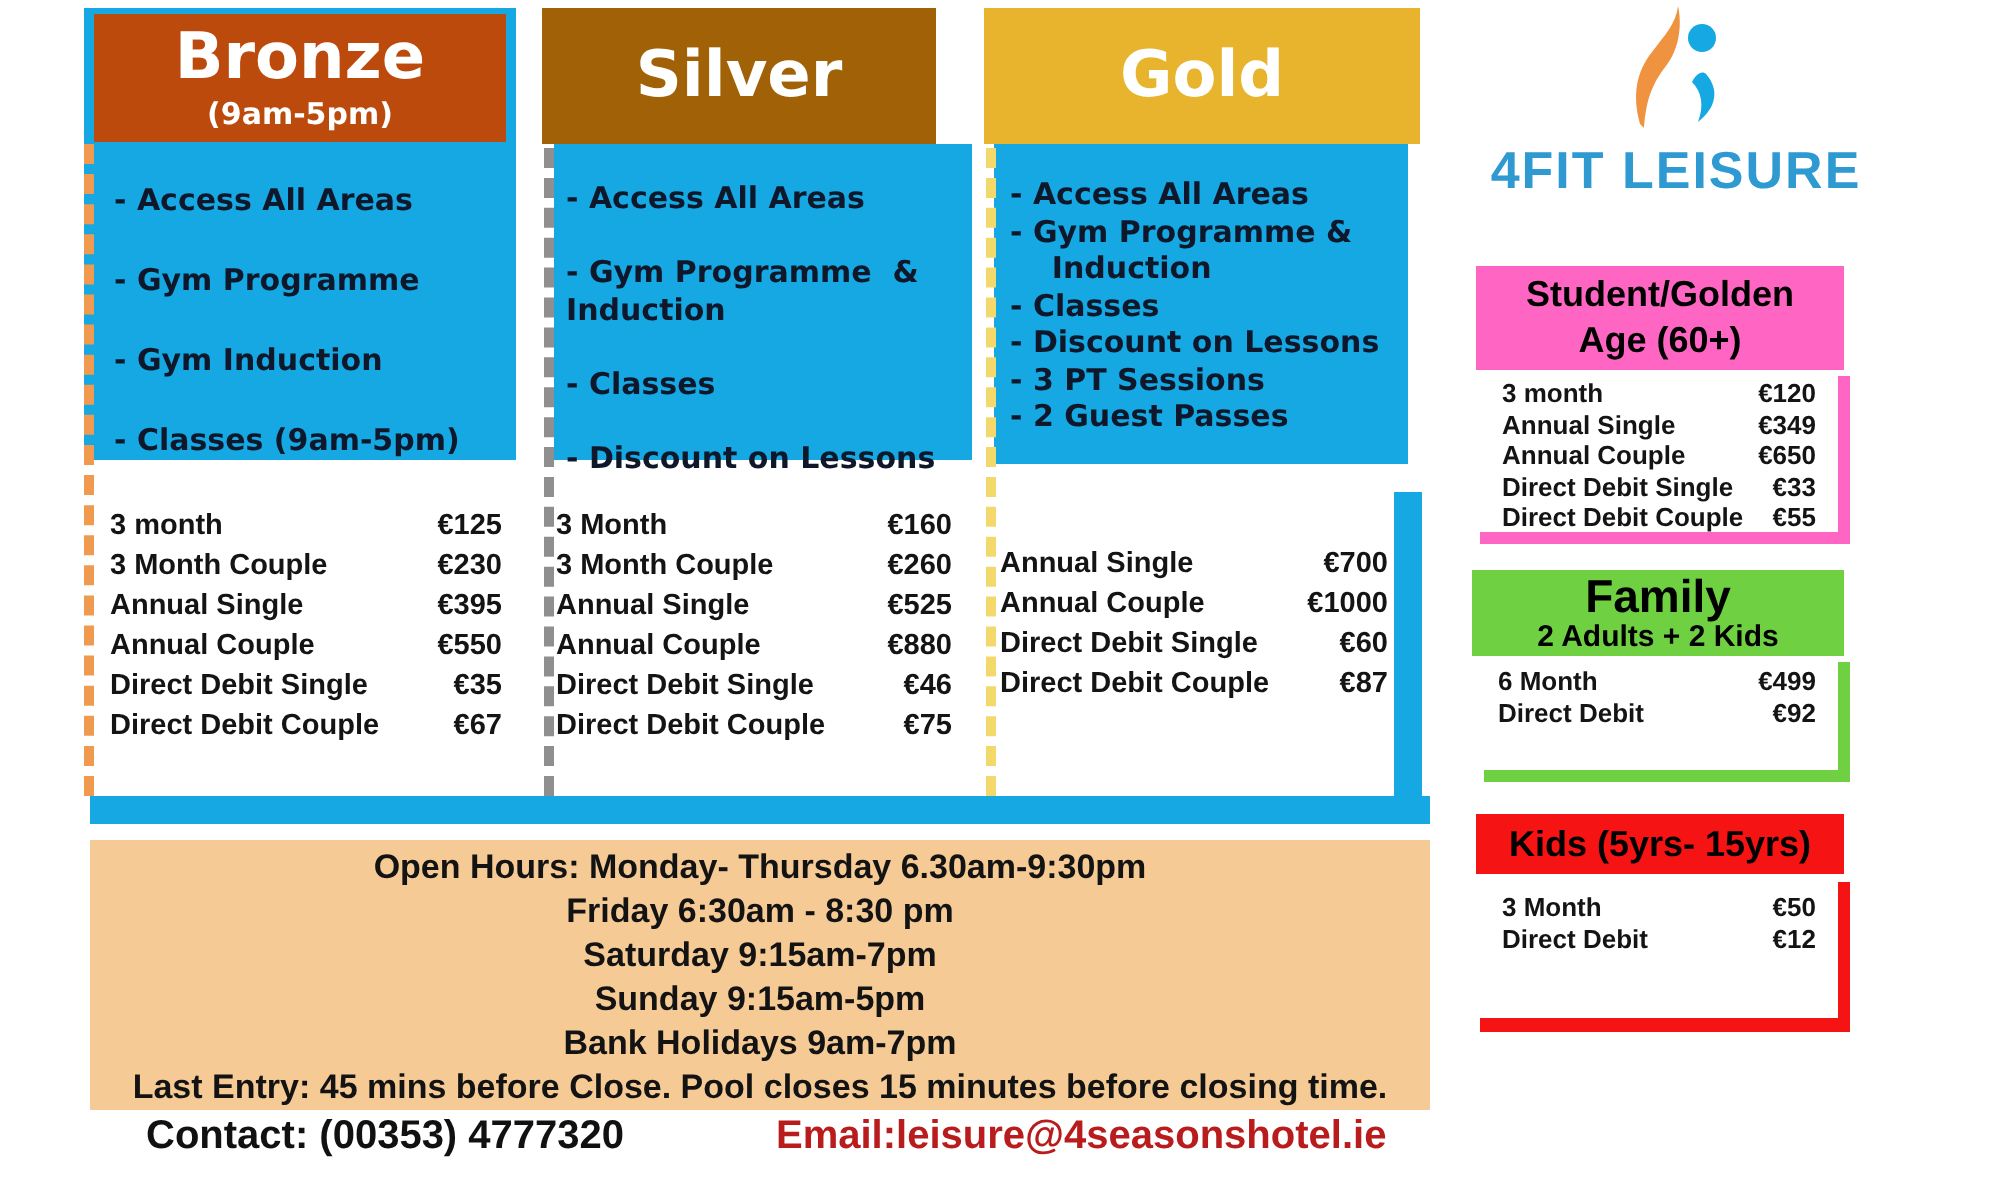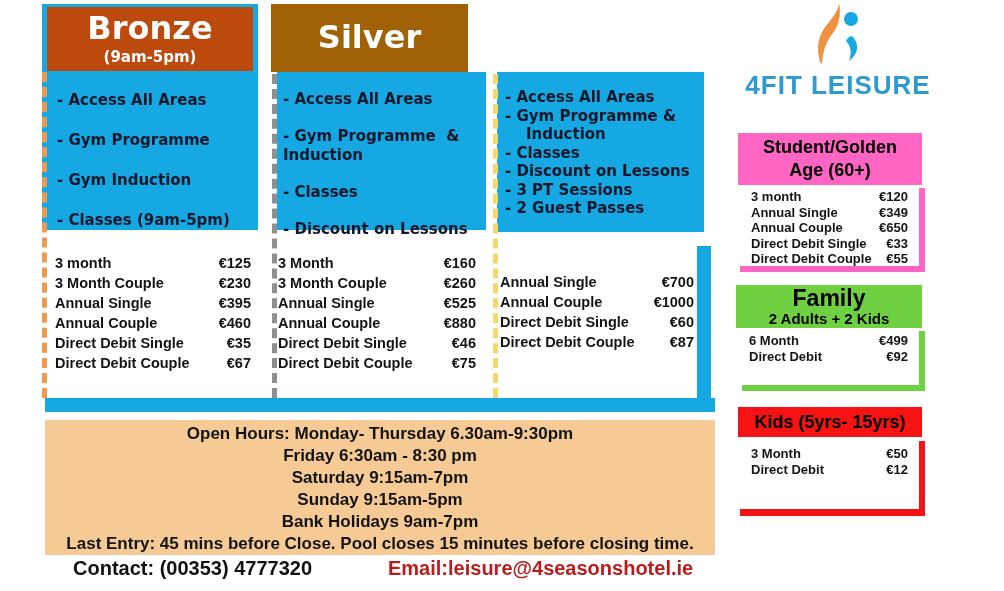--- a/index.html
+++ b/index.html
@@ -104,21 +104,21 @@
     <div class="price-row">
         <span>3 Month Couple</span>
         <span>€230</span>
       </div>
     <div class="price-row">
         <span>Annual Single</span>
         <span>€395</span>
       </div>
     <div class="price-row">
         <span>Annual Couple</span>
-        <span>€460</span>
+        <span>€550</span>
       </div>
     <div class="price-row">
         <span>Direct Debit Single</span>
         <span>€35</span>
       </div>
     <div class="price-row">
         <span>Direct Debit Couple</span>
         <span>€67</span>
       </div>
   </div>
@@ -157,20 +157,23 @@
         <span>Direct Debit Single</span>
         <span>€46</span>
       </div>
     <div class="price-row">
         <span>Direct Debit Couple</span>
         <span>€75</span>
       </div>
   </div>
 
   <div class="abs panel-blue gold-panel"></div>
+  <div class="abs plan-header gold-header">
+    <div class="plan-title-solo">Gold</div>
+  </div>
   <div class="abs dash gold-dash"></div>
   <div class="abs features gold-features">- Access All Areas
 - Gym Programme &amp;
     Induction
 - Classes
 - Discount on Lessons
 - 3 PT Sessions
 - 2 Guest Passes</div>
   <div class="abs prices gold-prices">
     <div class="price-row">

